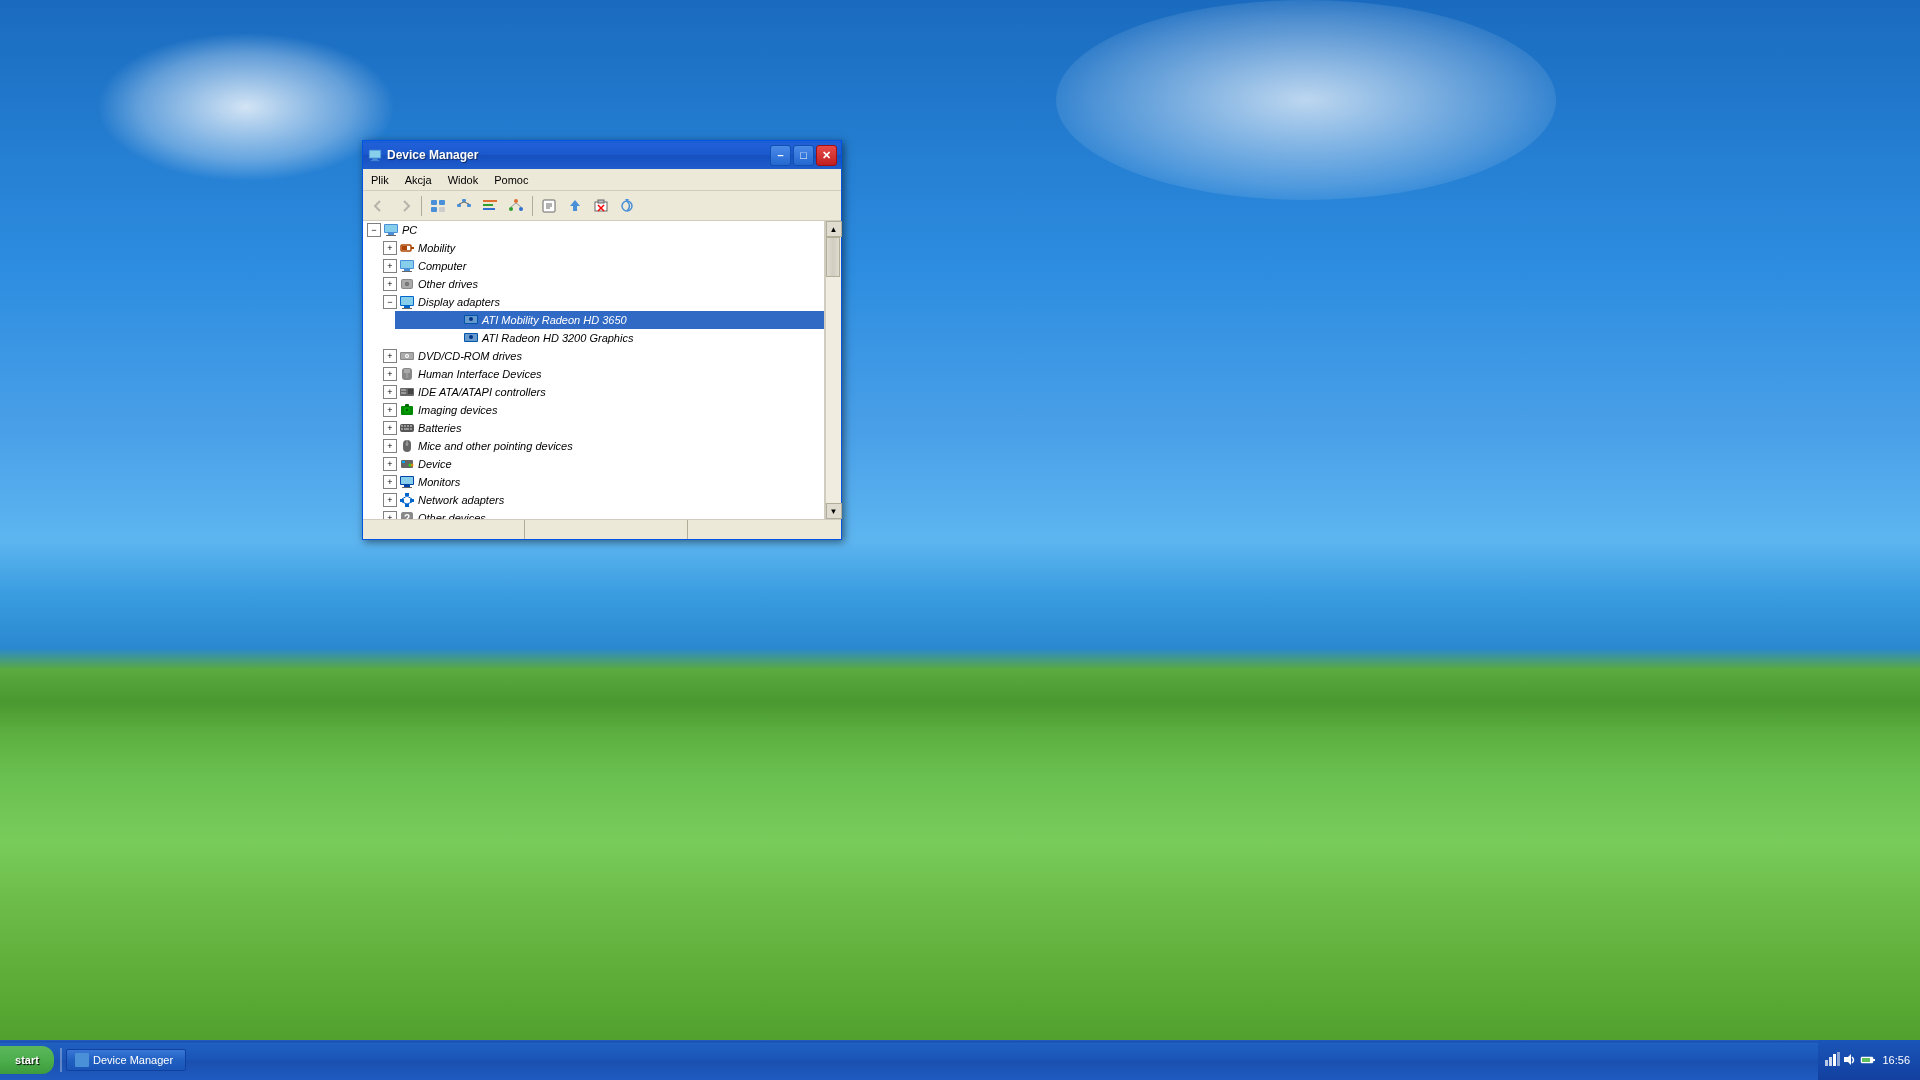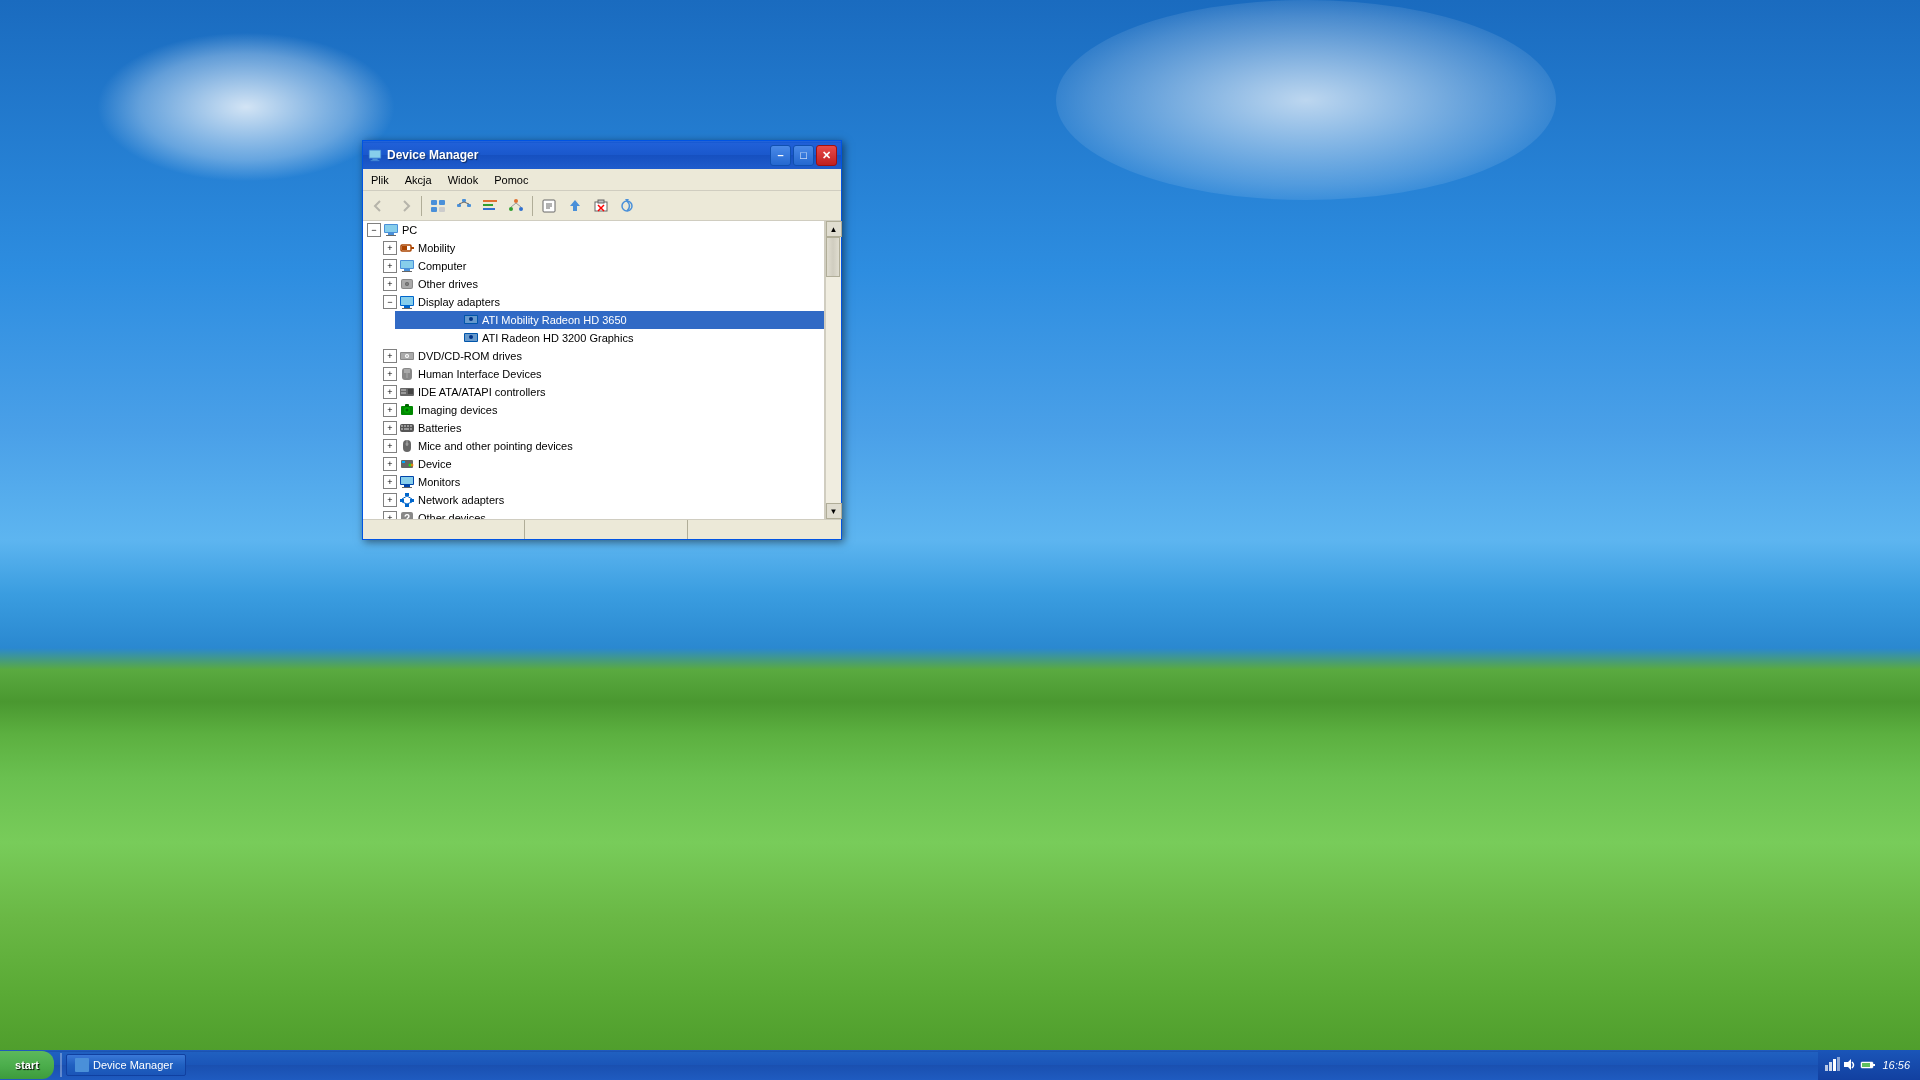--- a/index.html
+++ b/index.html
@@ -65,21 +65,21 @@
       background: radial-gradient(ellipse, rgba(255,255,255,0.7) 0%, rgba(255,255,255,0.2) 60%, transparent 80%);
       border-radius: 50%;
     }
 
     
     .taskbar {
       position: absolute;
       bottom: 0;
       left: 0;
       width: 100%;
-      height: 30px;
+      height: 40px;
       background: linear-gradient(180deg, #2461c8 0%, #1a4fad 4%, #2060c0 8%, #1a55b8 50%, #1a50b0 51%, #1f5bc0 100%);
       display: flex;
       align-items: center;
       z-index: 1000;
     }
 
     .taskbar-start {
       width: 54px;
       height: 28px;
       background: linear-gradient(180deg, #5cb85c 0%, #4cae4c 50%, #3d9b3d 100%);
@@ -149,21 +149,20 @@
       align-items: center;
       justify-content: center;
       color: white;
       font-size: 10px;
     }
 
     .tray-time {
       color: white;
       font-size: 11px;
       padding: 0 4px;
-      font-style: italic;
     }
 
     
     .window {
       position: absolute;
       top: 140px;
       left: 362px;
       width: 480px;
       background: #ece9d8;
       border: 1px solid #0054e3;
@@ -377,20 +376,21 @@
       height: 16px;
       margin-right: 3px;
       flex-shrink: 0;
       display: flex;
       align-items: center;
       justify-content: center;
     }
 
     .tree-label {
       font-size: 11px;
+      font-style: italic;
     }
 
     
     .status-bar {
       height: 20px;
       background: #ece9d8;
       border-top: 1px solid #d0cdc0;
       display: flex;
       align-items: center;
     }

